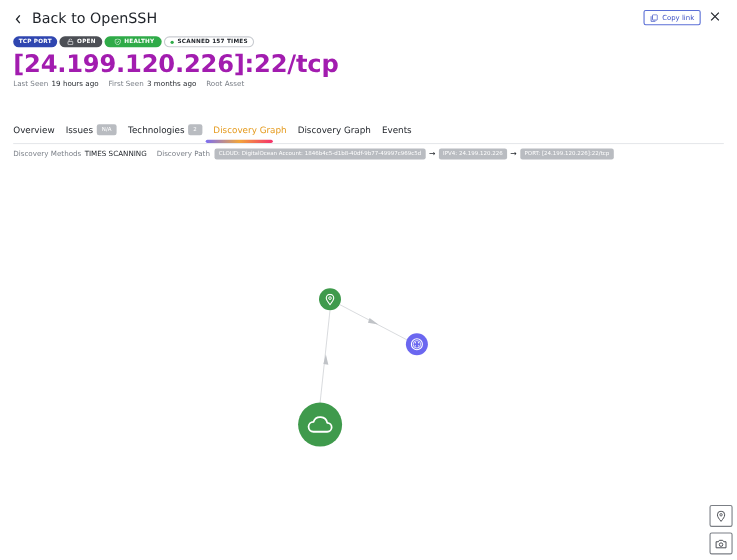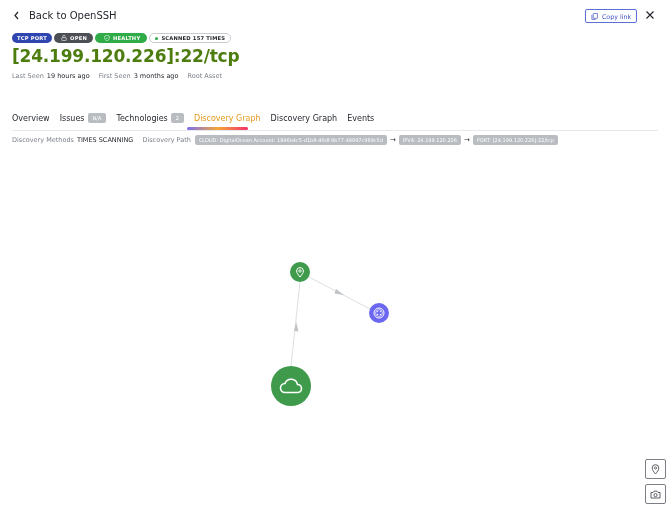--- a/index.html
+++ b/index.html
@@ -1,35 +1,35 @@
 <!DOCTYPE html>
 <html><head>
   <meta charset="utf-8">
   <style>
     * { box-sizing: border-box; margin: 0; padding: 0; }
     html, body { width: 670px; height: 509px; overflow: hidden; background: #ffffff; }
     body { font-family: "DejaVu Sans", "Liberation Sans", sans-serif; color: #1f2329; position: relative; }
 
-    .back-link { position: absolute; left: 13px; top: 10px; display: flex; align-items: center; gap: 9px; font-size: 10px; color: #1f2329; cursor: pointer; }
+    .back-link { position: absolute; left: 13px; top: 10px; display: flex; align-items: center; gap: 9px; font-size: 13px; color: #1f2329; cursor: pointer; }
     .back-link svg { width: 7px; height: 9px; }
 
     .copy-btn { position: absolute; left: 585px; top: 9px; width: 52px; height: 14px; border: 1px solid #5b6fd6; border-radius: 2px; display: flex; align-items: center; justify-content: center; gap: 4px; font-size: 6.3px; color: #3b4fc4; background: #fff; cursor: pointer; }
     .copy-btn svg { width: 7px; height: 7px; }
     .close-btn { position: absolute; left: 645px; top: 10px; width: 10px; height: 10px; cursor: pointer; }
 
     .badges { position: absolute; left: 12px; top: 33px; display: flex; gap: 2px; }
     .badge { height: 10px; border-radius: 5px; font-size: 5.2px; font-weight: bold; display: flex; align-items: center; padding: 0 5px; gap: 3px; letter-spacing: 0.2px; }
     .badge.tcp { background: #2f46b0; color: #fff; }
     .badge.open { background: #4c4f55; color: #fff; padding: 0 6px 0 7px; }
     .badge.healthy { background: #2fab48; color: #fff; padding: 0 7px 0 9px; }
     .badge.scanned { background: #fff; border: 1px solid #c9ccd1; color: #1f2329; padding: 0 5px; }
     .badge .dot { width: 3px; height: 3px; border-radius: 50%; background: #2fab48; }
     .badge svg { width: 6px; height: 6px; }
 
-    .title { position: absolute; left: 12px; top: 46px; font-size: 17px; font-weight: bold; color: #4d7c0f; letter-spacing: -0.2px; }
+    .title { position: absolute; left: 12px; top: 46px; font-size: 22px; font-weight: bold; color: #a21caf; letter-spacing: -0.2px; }
 
     .meta { position: absolute; left: 12px; font-size: 6.5px; color: #6b7078; display: flex; align-items: center; white-space: nowrap; }
     .meta.row1 { top: 72px; }
     .meta.row2 { top: 87px; margin-top: 48px; }
     .meta .lbl { color: #7a7f87; }
     .meta .val { color: #1f2329; margin-left: 3px; margin-right: 9px; }
     .meta .link { color: #5a6ad6; margin-left: 3px; cursor: pointer; }
     .chip { background: #b9bcc1; color: #fff; font-size: 5px; height: 10px; padding: 0 4px; border-radius: 2px; display: inline-flex; align-items: center; cursor: pointer; }
     .arrow { color: #1f2329; font-size: 7px; margin: 0 3px; }
 

